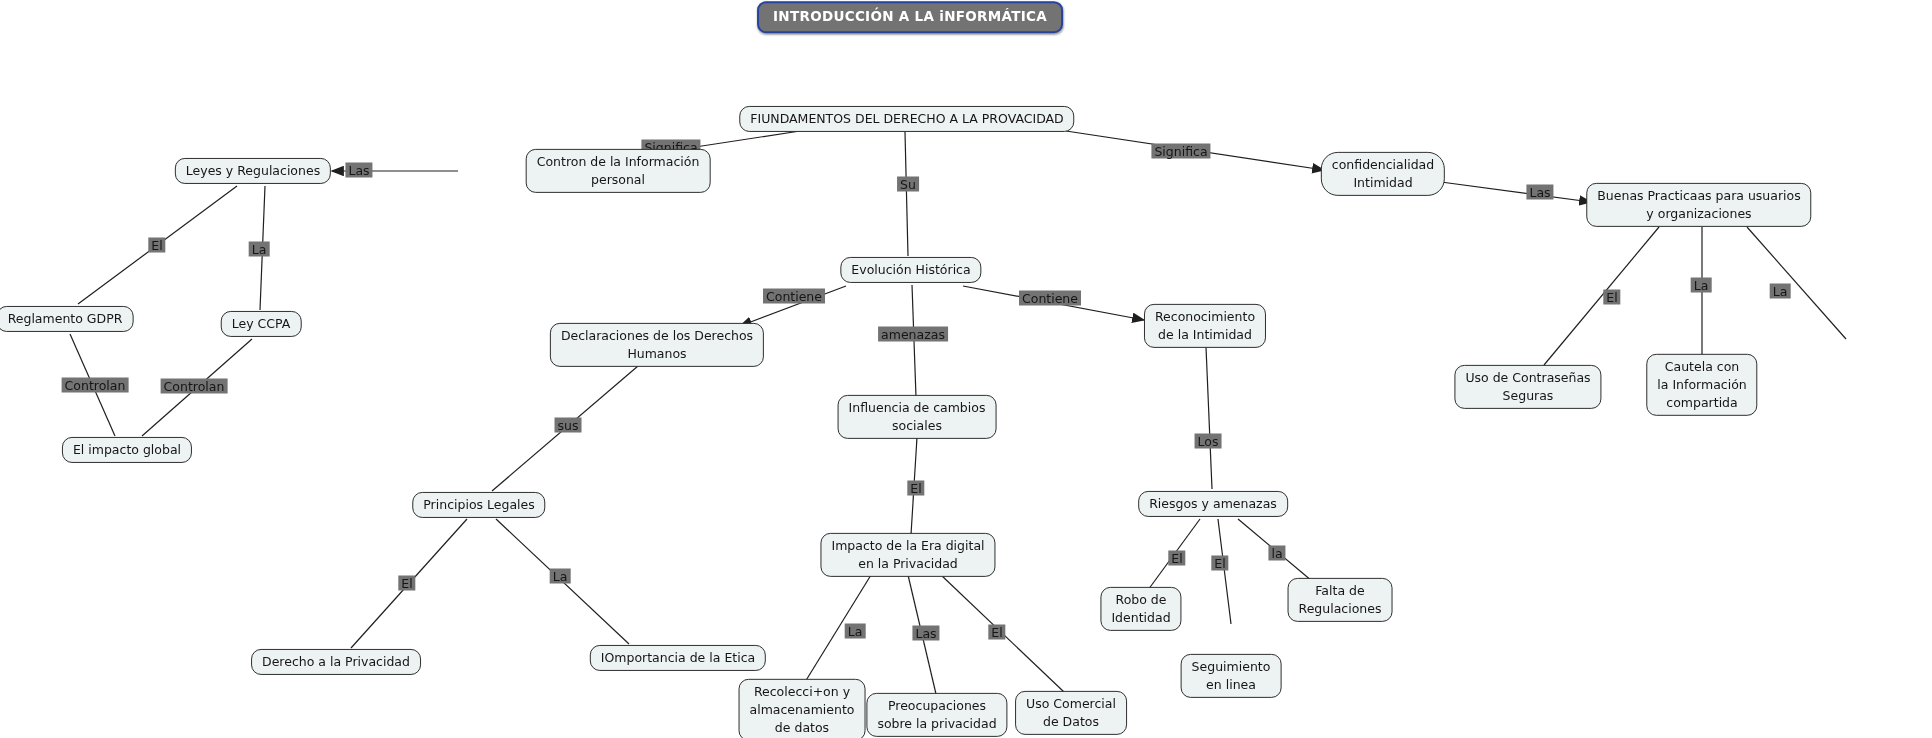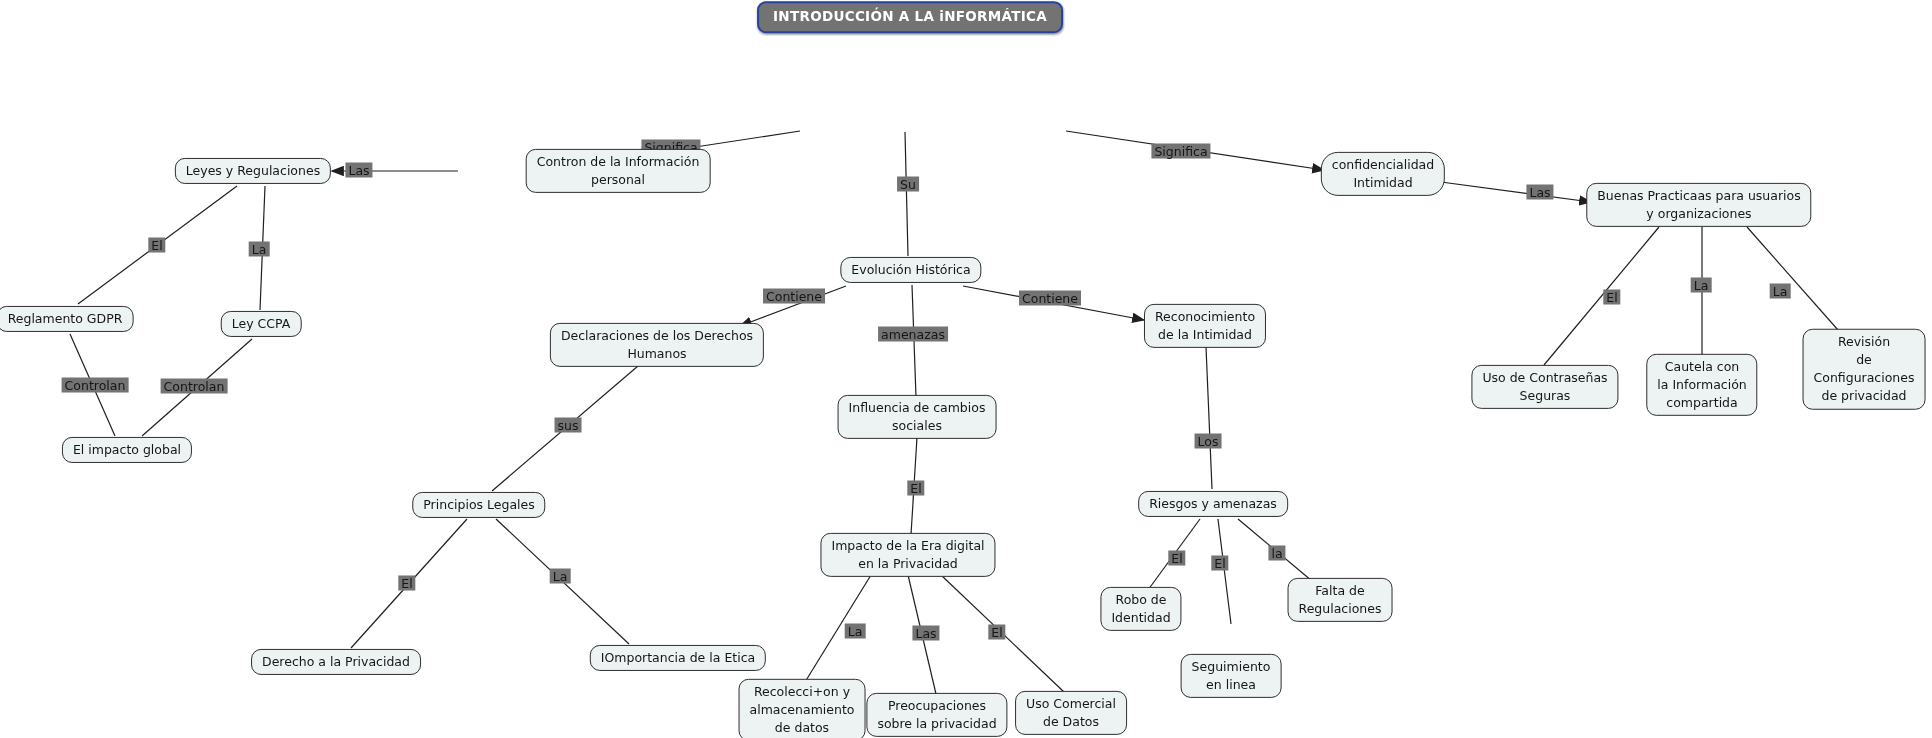--- a/index.html
+++ b/index.html
@@ -82,20 +82,21 @@
     <span class="edge-label" style="left: 926px; top: 633px;">Las</span>
     <span class="edge-label" style="left: 997px; top: 632px;">El</span>
     <span class="edge-label" style="left: 1208px; top: 441px;">Los</span>
     <span class="edge-label" style="left: 1177px; top: 558px;">El</span>
     <span class="edge-label" style="left: 1220px; top: 563px;">El</span>
     <span class="edge-label" style="left: 1277px; top: 553px;">la</span>
     <span class="edge-label" style="left: 1612px; top: 297px;">El</span>
     <span class="edge-label" style="left: 1701px; top: 285px;">La</span>
     <span class="edge-label" style="left: 1780px; top: 291px;">La</span>
     <div class="node title-node" style="left: 910px; top: 17px;">INTRODUCCIÓN A LA iNFORMÁTICA</div>
+    <div class="node" style="left: 907px; top: 119px;">FIUNDAMENTOS DEL DERECHO A LA PROVACIDAD</div>
     <div class="node" style="left: 253px; top: 171px;">Leyes y Regulaciones</div>
     <div class="node" style="left: 576px; top: 171px; margin-left: 42px;">Contron de la Información
 personal</div>
     <div class="node" style="left: 65px; top: 319px;">Reglamento GDPR</div>
     <div class="node" style="left: 261px; top: 324px;">Ley CCPA</div>
     <div class="node" style="left: 127px; top: 450px;">El impacto global</div>
     <div class="node" style="left: 911px; top: 270px;">Evolución Histórica</div>
     <div class="node" style="left: 657px; top: 345px;">Declaraciones de los Derechos
 Humanos</div>
     <div class="node" style="left: 479px; top: 505px;">Principios Legales</div>
@@ -118,21 +119,18 @@
     <div class="node" style="left: 1141px; top: 609px;">Robo de
 Identidad</div>
     <div class="node" style="left: 1231px; top: 676px;">Seguimiento
 en linea</div>
     <div class="node" style="left: 1340px; top: 600px;">Falta de
 Regulaciones</div>
     <div class="node" style="left: 1383px; top: 174px; border-radius: 17px;">confidencialidad
 Intimidad</div>
     <div class="node" style="left: 1699px; top: 205px;">Buenas Practicaas para usuarios
 y organizaciones</div>
-    <div class="node" style="left: 1528px; top: 387px; margin-left: 17px;">Uso de Contraseñas
+    <div class="node" style="left: 1528px; top: 387px;">Uso de Contraseñas
 Seguras</div>
     <div class="node" style="left: 1702px; top: 385px;">Cautela con
 la Información
 compartida</div>
-    <div class="node" style="left: 1864px; top: 369px;">Revisión
-de Configuraciones
-de privacidad</div>
   </div>
 
 </body></html>

